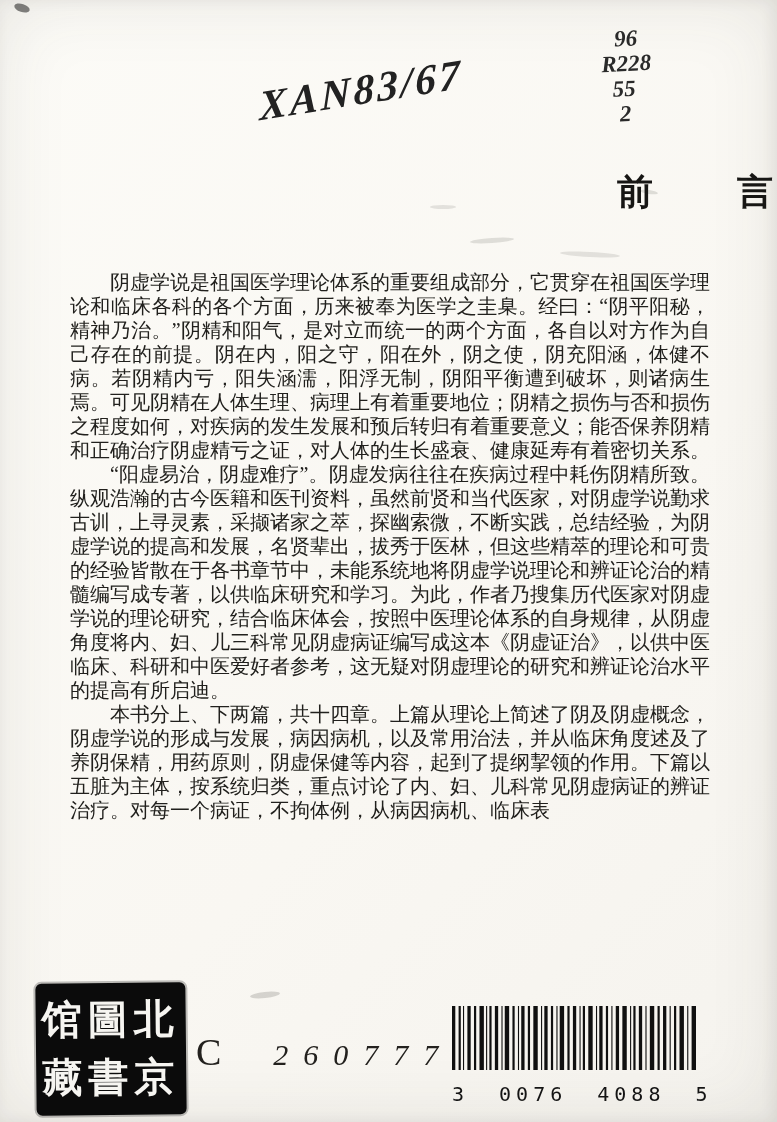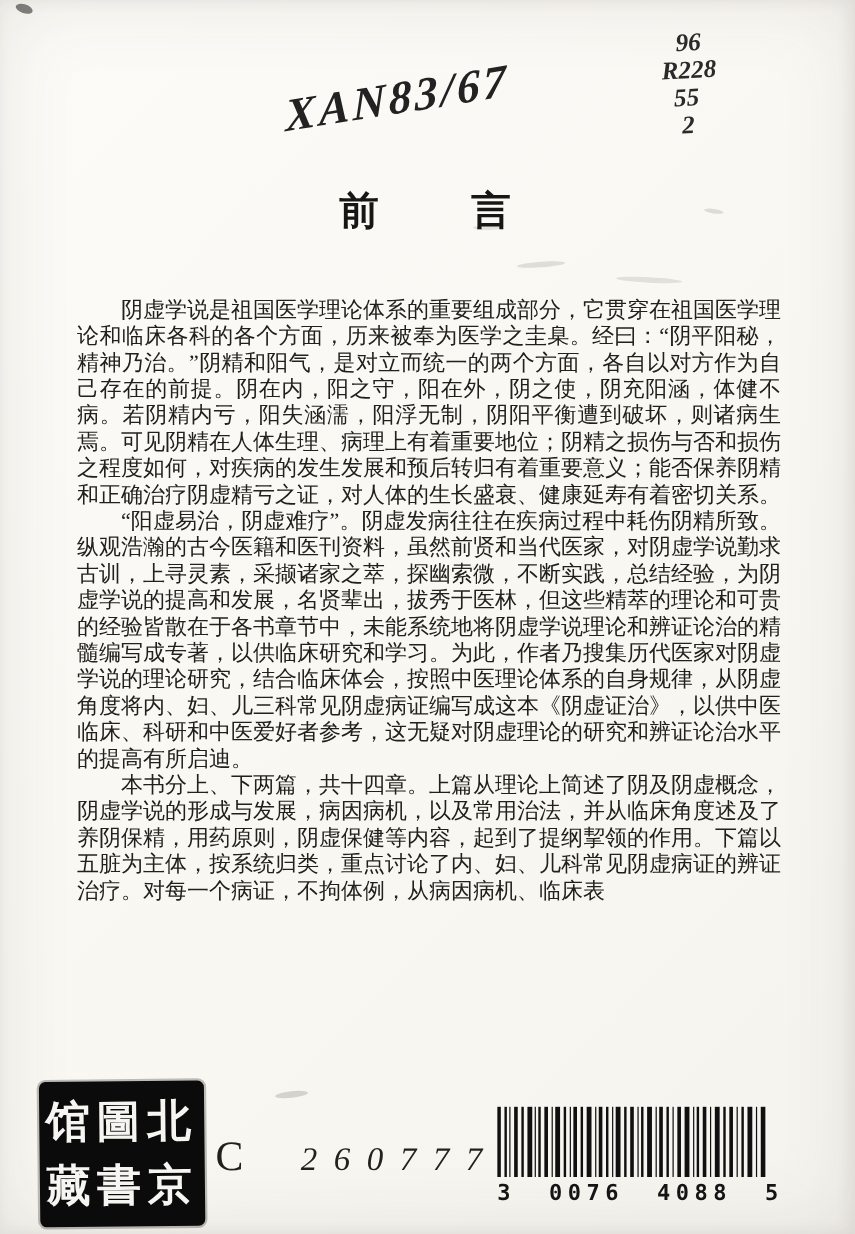--- a/index.html
+++ b/index.html
@@ -28,21 +28,21 @@
     color:#2a2a2a;line-height:25px;
     transform:rotate(-3deg);
   }
   .call-number div:nth-child(1){padding-left:14px;}
   .call-number div:nth-child(2){padding-left:0;}
   .call-number div:nth-child(3){padding-left:10px;}
   .call-number div:nth-child(4){padding-left:16px;}
   
   .title{
     position:absolute;top:168px;left:0;width:100%;
-    margin:0;text-align:center;
+    margin:0;text-align:right;
     font-size:36px;font-weight:700;letter-spacing:4px;
     color:#171614;
   }
   
   .body-text{
     position:absolute;left:70px;top:270px;width:640px;
     font-size:20px;line-height:24px;
     text-align:justify;
     color:#21201d;
   }
@@ -70,25 +70,24 @@
     color:#23211e;z-index:3;
   }
   .accession .letter{font-size:38px;font-weight:500;}
   .accession .number{font-size:30px;letter-spacing:15px;font-weight:500;font-style:italic;}
   
   .barcode{
     position:absolute;left:452px;top:1006px;width:244px;z-index:3;
   }
   .barcode svg{display:block;}
   .barcode-number{
-    margin-top:2px;text-align:center;
+    margin-top:12px;text-align:center;
     font-family:"DejaVu Sans Mono","Liberation Mono",monospace;
     font-size:20px;letter-spacing:5px;word-spacing:13px;color:#141414;
     white-space:nowrap;
-    font-weight:bold;
   }
   
   .speck{position:absolute;background:rgba(40,38,34,0.22);border-radius:50%;}
   .speck.s1{left:14px;top:4px;width:16px;height:8px;transform:rotate(18deg);background:rgba(30,30,30,0.55);}
   .speck.s2{left:470px;top:238px;width:44px;height:5px;background:rgba(60,58,52,0.14);transform:rotate(-4deg);}
   .speck.s3{left:560px;top:252px;width:60px;height:5px;background:rgba(60,58,52,0.12);transform:rotate(3deg);}
   .speck.s4{left:430px;top:205px;width:26px;height:4px;background:rgba(60,58,52,0.12);}
   .speck.s5{left:640px;top:190px;width:18px;height:4px;background:rgba(60,58,52,0.15);transform:rotate(8deg);}
   .speck.s6{left:250px;top:992px;width:30px;height:6px;background:rgba(50,48,44,0.18);transform:rotate(-6deg);}
 </style>

